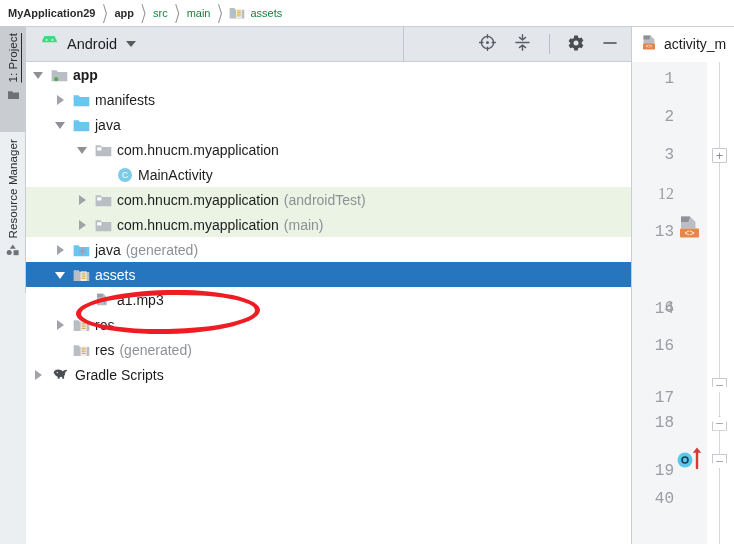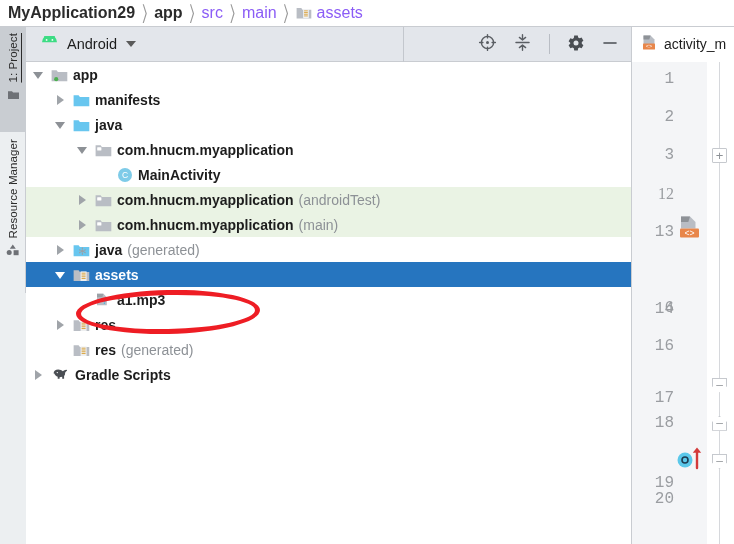--- a/index.html
+++ b/index.html
@@ -25,26 +25,26 @@
     background: #ffffff;
     display: flex;
     align-items: center;
     padding-left: 8px;
     box-sizing: border-box;
     border-bottom: 1px solid #c9ccd1;
   }
   .crumb {
     display: flex;
     align-items: center;
-    font-size: 16px;
+    font-size: 11px;
     color: #2b2b2b;
     white-space: nowrap;
   }
   .crumb.bold { font-weight: bold; }
-  .crumb.dim { color: #8b5cf6; }
+  .crumb.dim { color: #15803d; }
   .crumb-sep {
     color: #9a9a9a;
     font-size: 15px;
     margin: 0 7px;
     transform: scaleY(1.45);
     display: inline-block;
   }
 
   
   #left-strip {
@@ -187,21 +187,20 @@
   .row-icon {
     flex: 0 0 auto;
     margin-right: 5px;
     display: flex;
     align-items: center;
   }
   .row-label {
     font-size: 14px;
     color: #1d1d1d;
     white-space: nowrap;
-    font-weight: bold;
   }
   .row-label.bold { font-weight: bold; }
   .row-suffix {
     font-size: 14px;
     color: #8d9196;
     margin-left: 5px;
     white-space: nowrap;
   }
 
   
@@ -619,28 +618,28 @@
           <path d="M3 1.5h9l5.5 5.5v6.5H3z" fill="#b9bdc4"></path>
           <path d="M3 1.5h9l-1.7 5.5H3z" fill="#8e9297"></path>
           <rect x="2" y="13.5" width="19" height="9" rx="1" fill="#e8864a"></rect>
           <text x="11.5" y="20.7" font-family="Liberation Mono, monospace" font-size="8.5" fill="#ffffff" text-anchor="middle">&lt;&gt;</text>
         </svg></div>
       <div class="gutter-line" style="top: 199px; margin-top: 39px;">14</div>
       <div class="gutter-line" style="top: 237.2px;">6</div>
       <div class="gutter-line" style="top: 275.4px;">16</div>
       <div class="gutter-line" style="top: 327px;">17</div>
       <div class="gutter-line" style="top: 351.8px;">18</div>
-      <div class="gutter-line" style="top: 412px;">19</div>
+      <div class="gutter-line" style="top: 400px;">19</div>
       <div id="gutter-mark-19" style="top: 381px;"><svg width="30" height="30" viewBox="0 0 30 30">
           <circle cx="9" cy="17" r="7.5" fill="#5bc8ea"></circle>
           <circle cx="9" cy="17" r="3" fill="none" stroke="#1d3c52" stroke-width="1.6"></circle>
           <path d="M21 25V7" stroke="#d33a3a" stroke-width="2.4" stroke-linecap="round"></path>
           <path d="M21 4.5l4.2 5.2h-8.4z" fill="#d33a3a"></path>
         </svg></div>
-      <div class="gutter-line" style="top: 428.2px;">20</div>
+      <div class="gutter-line" style="top: 428.2px;">40</div>
     </div>
   <div id="folding-strip">
     <div id="fold-rail"></div>
   <div class="fold-marker square" style="top: 86.4px;">
         <span class="fold-glyph plus">+</span>
       </div>
       <div class="fold-marker down" style="top: 315.6px;">
         <span class="fold-glyph">–</span>
       </div>
       <div class="fold-marker up" style="top: 353.8px;">

